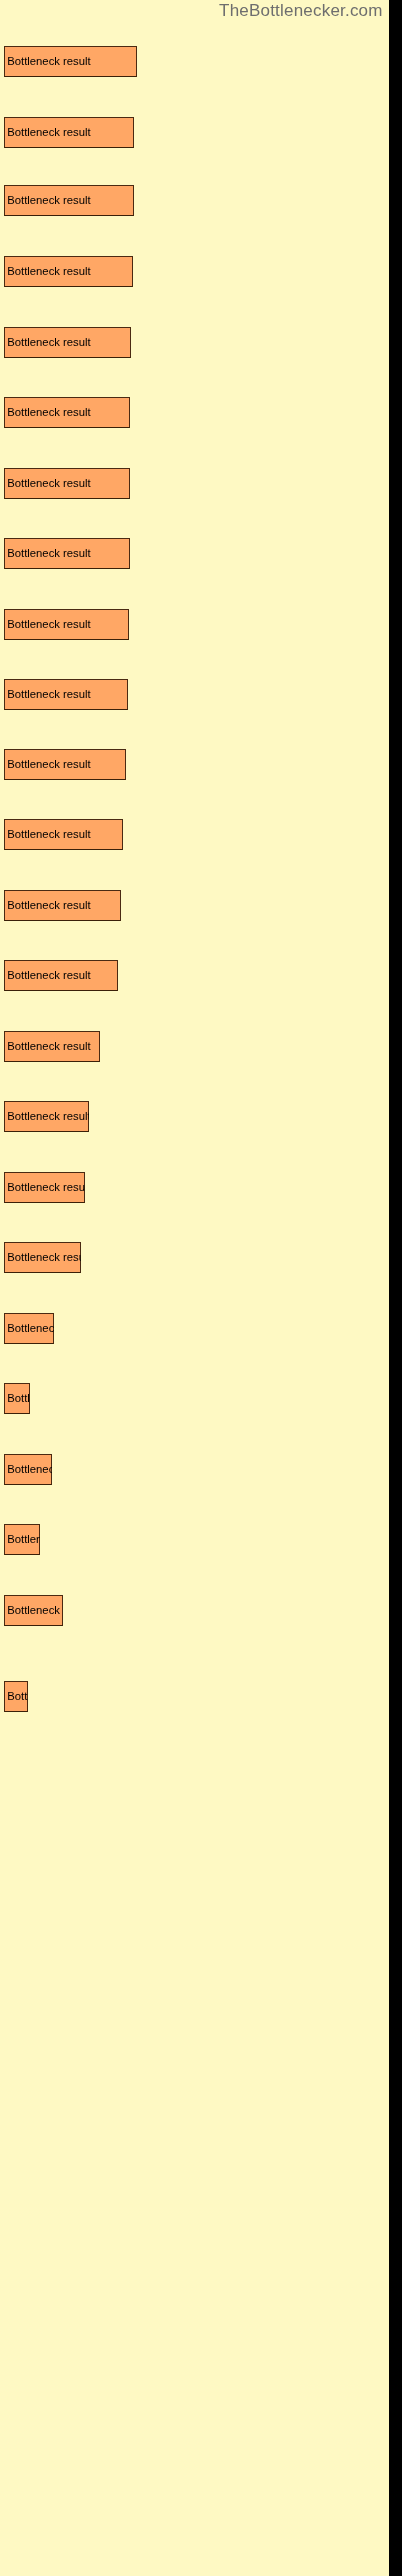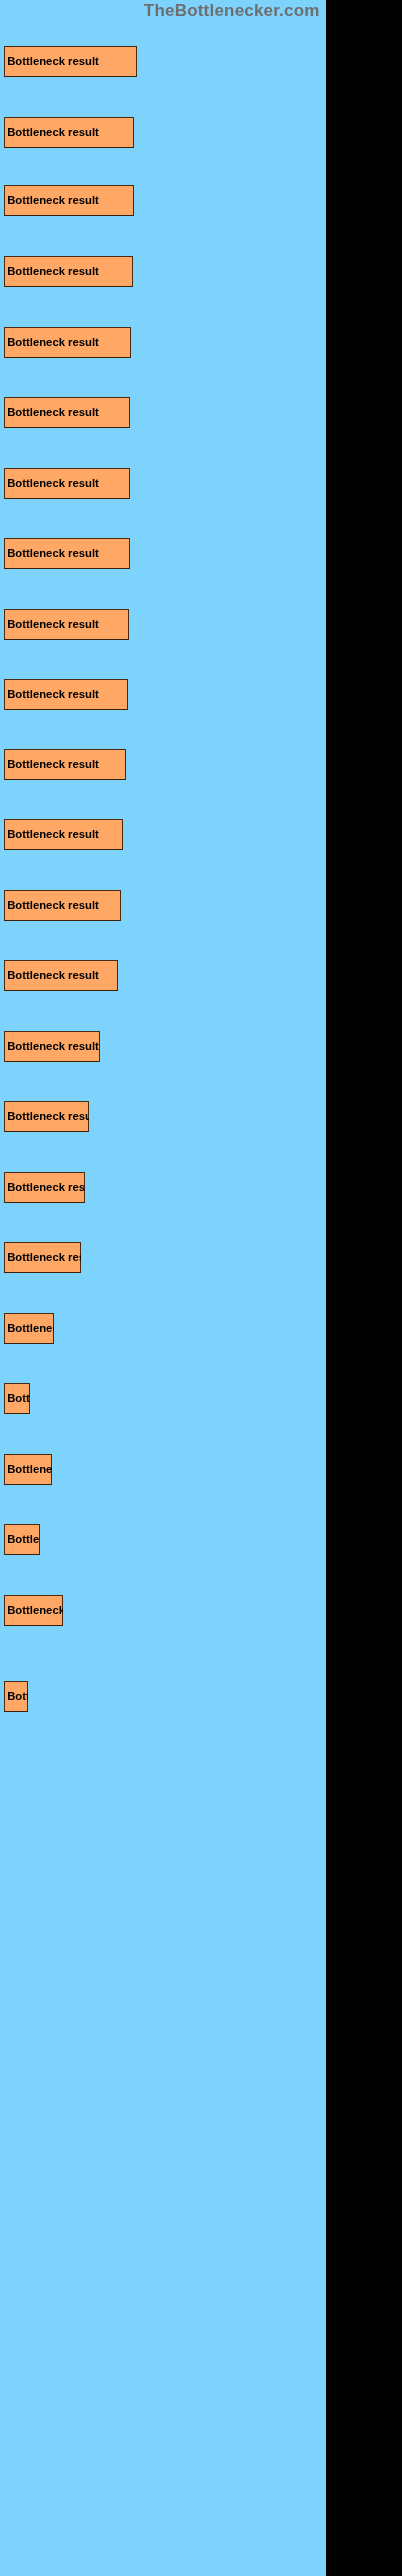--- a/index.html
+++ b/index.html
@@ -10,24 +10,23 @@
   body {
     width: 403px;
     height: 2576px;
     position: relative;
     overflow: hidden;
     font-family: "Liberation Sans", sans-serif;
     -webkit-font-smoothing: antialiased;
   }
   #page {
     position: relative;
-    width: 326px;
+    width: 389px;
     height: 2576px;
-    background: #7dd3fc;
-    font-weight: bold;
+    background: #fef9c3;
   }
   #watermark {
     position: absolute;
     top: 0px;
     right: 6.4px;
     font-family: "Liberation Sans", sans-serif;
     font-size: 17px;
     line-height: 21px;
     color: #6e6e6e;
     letter-spacing: 0.2px;

